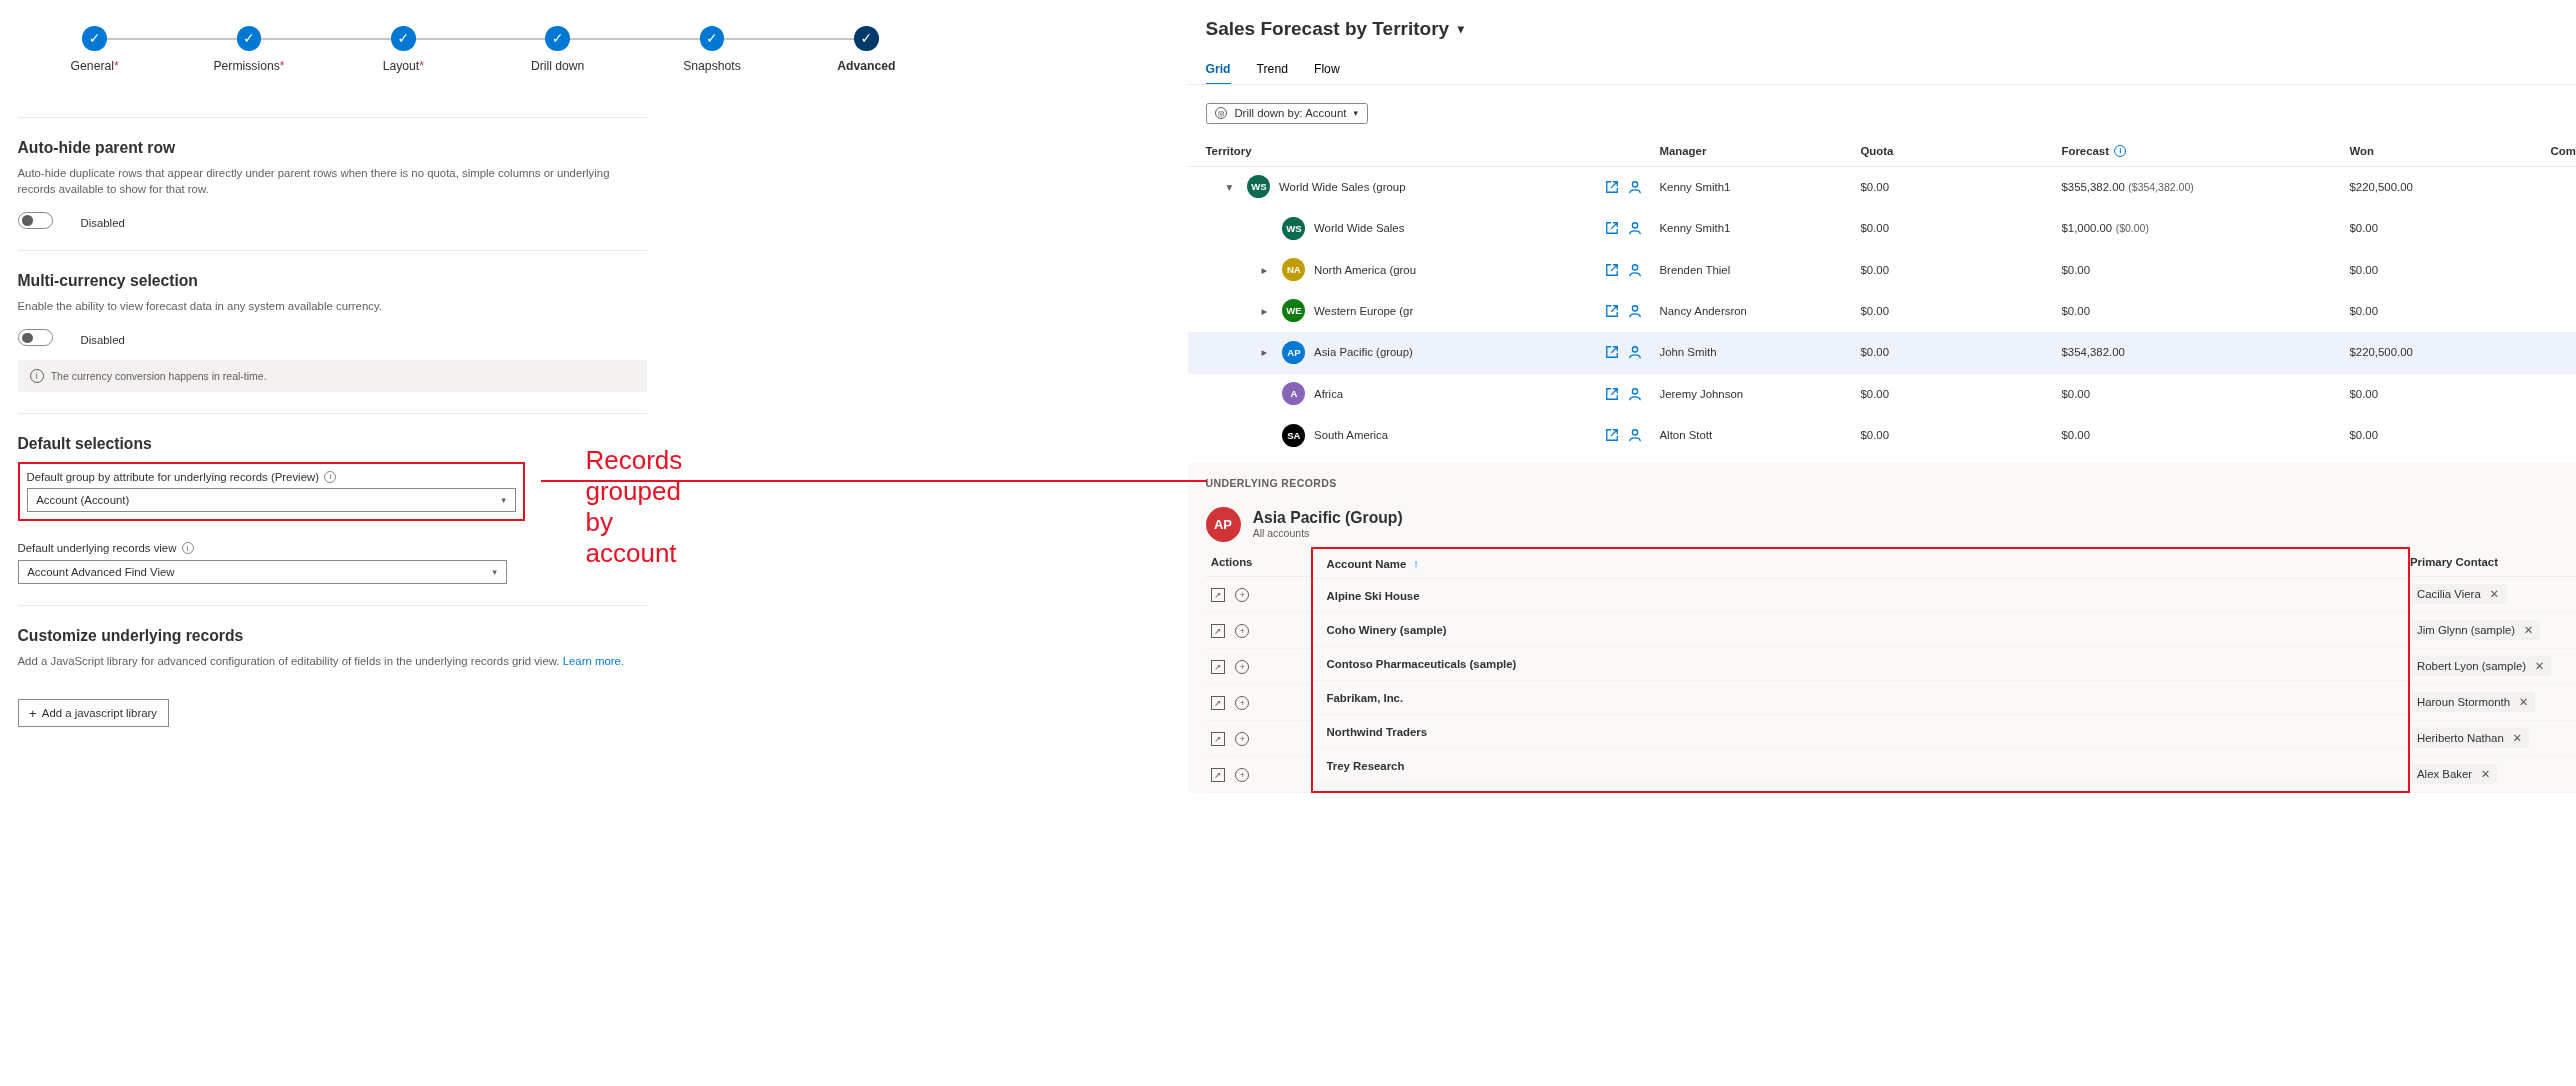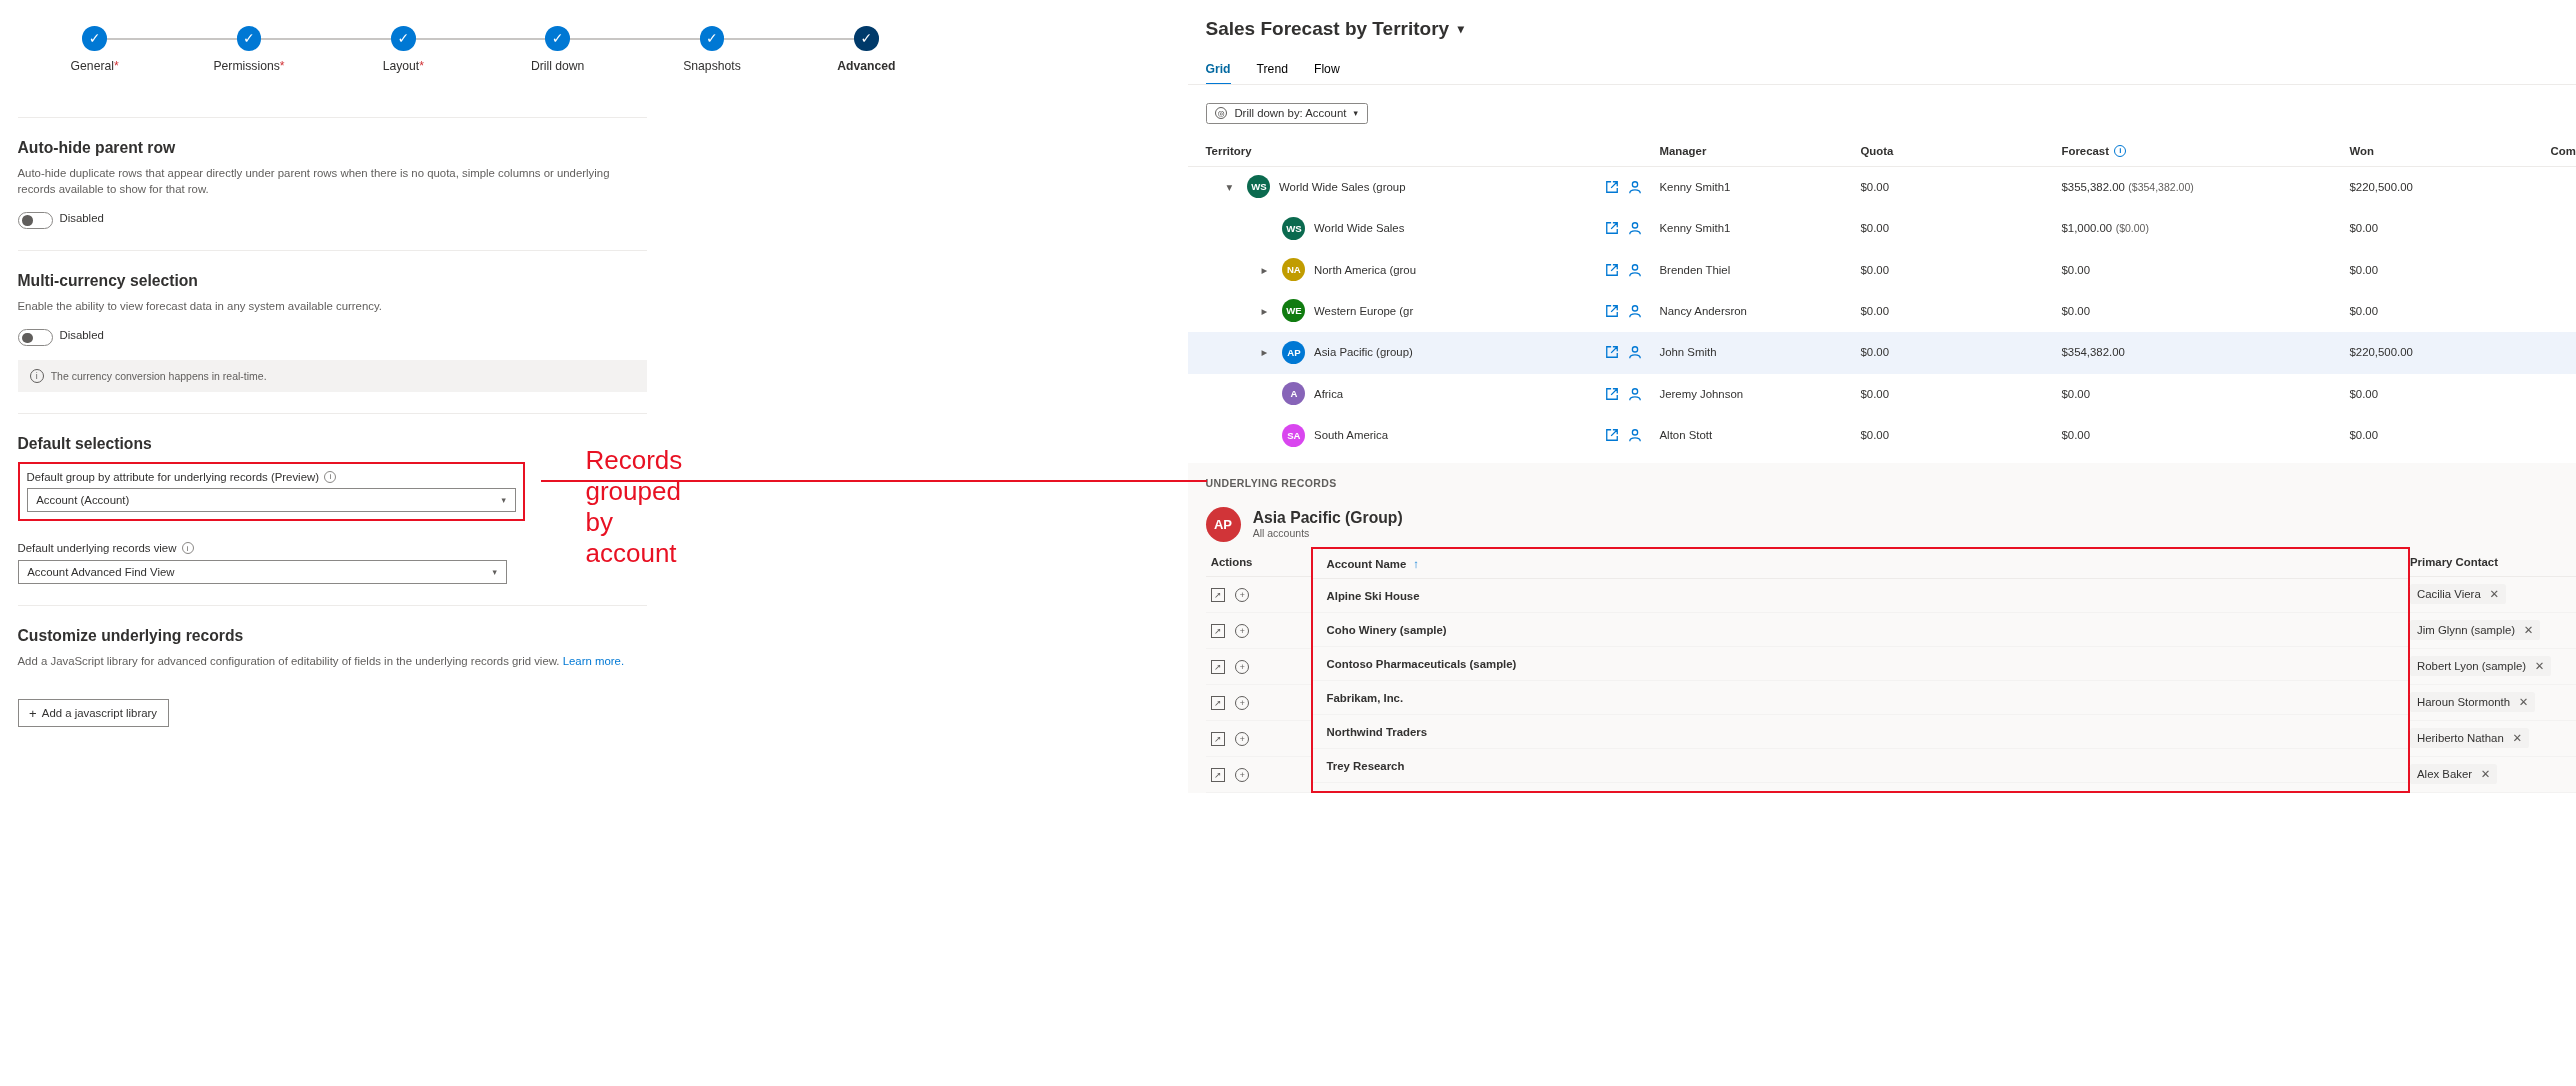--- a/index.html
+++ b/index.html
@@ -35,21 +35,21 @@
   .step-label.req::after { content:"*"; color:#d13438; }
   .step-label.current { font-weight:600; }
   .step-line { position:absolute; top:12.2px; left:50%; width:100%; height:1.7px; background:#c8c6c4; z-index:1; }
   .step:last-child .step-line { display:none; }
 
   
   .section { border-top:0.9px solid #edebe9; padding:21px 0; max-width:629px; }
   .section:first-of-type { border-top:none; padding-top:8.7px; }
   .section h3 { margin:0 0 8.7px 0; font-size:15.7px; font-weight:600; }
   .section p.desc { margin:0 0 14px 0; color:#605e5c; font-size:11.4px; line-height:1.4; max-width:612px; }
-  .toggle-row { display:flex; align-items:flex-start; gap:7px; }
+  .toggle-row { display:flex; align-items:flex-end; gap:28px; }
   .toggle {
     width:35px; height:17.5px; border-radius:8.7px; border:0.9px solid #8a8886; background:#fff; position:relative; cursor:pointer;
   }
   .toggle .knob { position:absolute; width:10.5px; height:10.5px; border-radius:50%; background:#605e5c; top:2.6px; left:3.5px; }
   .toggle.on { background:#0078d4; border-color:#0078d4; }
   .toggle.on .knob { left:21px; background:#fff; }
   .toggle-label { font-size:11.4px; }
   .info-bar { background:#f3f2f1; padding:8.7px 12.2px; margin-top:14px; font-size:10.5px; color:#605e5c; display:flex; align-items:center; gap:7px; }
   .info-icon { width:14px; height:14px; border:0.9px solid #605e5c; border-radius:50%; display:inline-flex; align-items:center; justify-content:center; font-size:8.7px; }
 
@@ -390,21 +390,21 @@
     <div>Jeremy Johnson</div>
     <div class="num">$0.00</div>
     <div class="num">$0.00</div>
     <div class="num">$0.00</div>
     <div class="num committed-col">$0.00</div>
         </div>
         <div class="grid-row">
     <div class="territory-cell">
       <div class="territory-name-wrap" style="padding-left:56px;">
         <span class="expander"></span>
-        <span class="avatar" style="background:#d946ef">SA</span>
+        <span class="avatar" style="background:#000000">SA</span>
         <span>South America</span>
       </div>
       <div class="row-actions">
         <span class="row-action-icon"><svg class="svg-icon icon-share" viewBox="0 0 16 16">
                   <path d="M7 2 H2 V14 H14 V9 M9 2 H14 V7 M14 2 L7 9"></path>
                 </svg></span>
         <span class="row-action-icon"><svg class="svg-icon icon-user" viewBox="0 0 16 16">
                   <circle cx="8" cy="5" r="3"></circle>
                   <path d="M2 15 C2 10 14 10 14 15"></path>
                 </svg></span>

